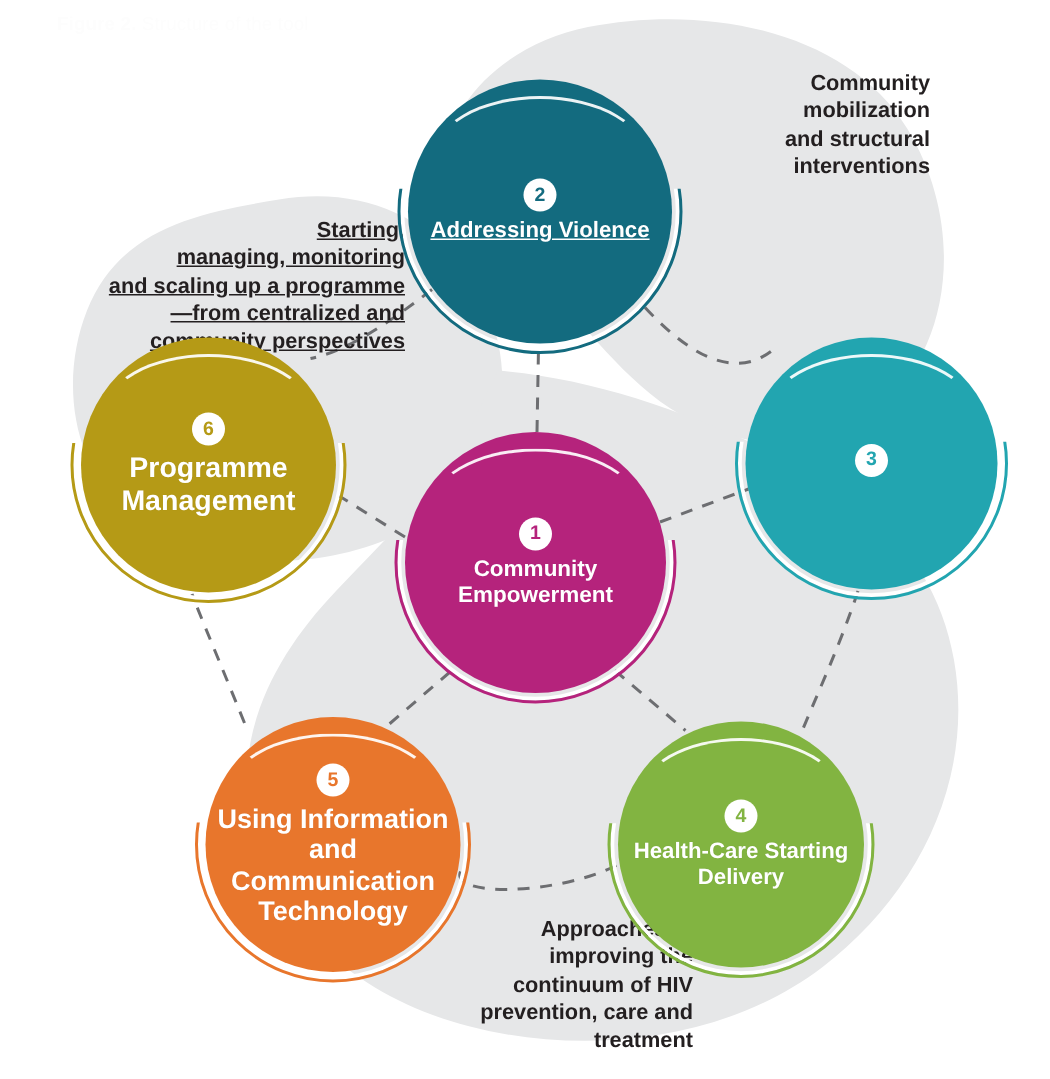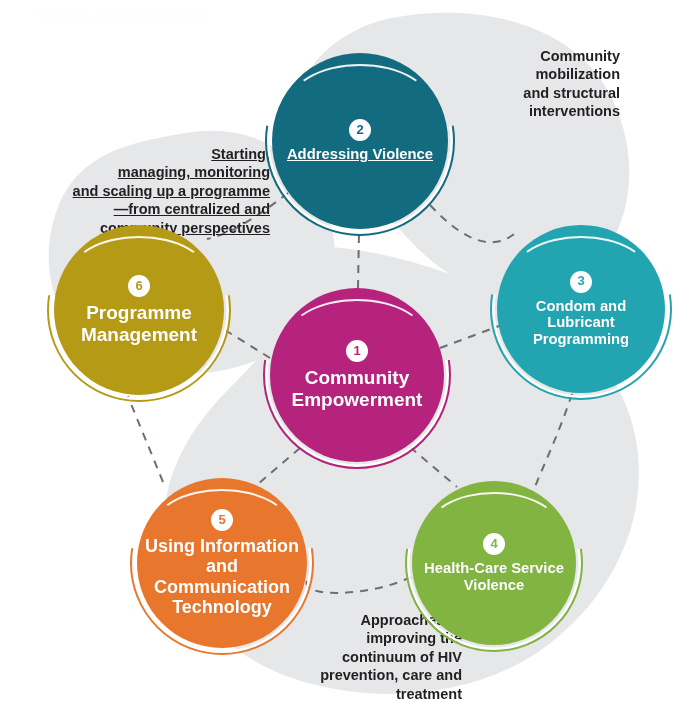--- a/index.html
+++ b/index.html
@@ -135,45 +135,43 @@
 improving the
 continuum of HIV
 prevention, care and
 treatment</span>
   </div>
 
   <div class="node" style="width: 174px; height: 174px; left: 270px; top: 288px; background: rgb(181, 35, 124);">
     <div class="ring" style="border: 2.5px solid rgb(181, 35, 124); box-shadow: rgb(255, 255, 255) 0px 0px 0px 2.5px inset; clip-path: polygon(-20% 42%, 120% 42%, 120% 130%, -20% 130%);"></div>
     <div class="gloss" style="inset: 11px 15px 78px; transform: rotate(0deg);"></div>
     <div class="badge" style="color: rgb(181, 35, 124);">1</div>
-    <div class="label" style="font-size: 19px;">Community
+    <div class="label" style="font-size: 15px;">Community
 Empowerment</div>
   </div>
 
   <div class="node" style="width: 176px; height: 176px; left: 272px; top: 53px; background: rgb(19, 107, 127);">
     <div class="ring" style="border: 2.5px solid rgb(19, 107, 127); box-shadow: rgb(255, 255, 255) 0px 0px 0px 2.5px inset; clip-path: polygon(-20% 42%, 120% 42%, 120% 130%, -20% 130%);"></div>
     <div class="gloss" style="inset: 11px 15px 79px; transform: rotate(0deg);"></div>
     <div class="badge" style="color: rgb(19, 107, 127);">2</div>
     <div class="label" style="font-size: 14.8px; text-decoration: underline;">Addressing Violence</div>
   </div>
 
   <div class="node" style="width: 168px; height: 168px; left: 497px; top: 225px; background: rgb(34, 165, 176);">
     <div class="ring" style="border: 2.5px solid rgb(34, 165, 176); box-shadow: rgb(255, 255, 255) 0px 0px 0px 2.5px inset; clip-path: polygon(-20% 42%, 120% 42%, 120% 130%, -20% 130%);"></div>
     <div class="gloss" style="inset: 11px 14px 76px; transform: rotate(0deg);"></div>
     <div class="badge" style="color: rgb(34, 165, 176);">3</div>
-    <div class="label" style="font-size: 14.8px;">Condom and Lubricant
-Programming</div>
   </div>
 
   <div class="node" style="width: 164px; height: 164px; left: 412px; top: 481px; background: rgb(130, 180, 65);">
     <div class="ring" style="border: 2.5px solid rgb(130, 180, 65); box-shadow: rgb(255, 255, 255) 0px 0px 0px 2.5px inset; clip-path: polygon(-20% 42%, 120% 42%, 120% 130%, -20% 130%);"></div>
     <div class="gloss" style="inset: 11px 14px 74px; transform: rotate(0deg);"></div>
     <div class="badge" style="color: rgb(130, 180, 65);">4</div>
     <div class="label" style="font-size: 14.8px;">Health-Care
-Service Violence</div>
+Starting Delivery</div>
   </div>
 
   <div class="node" style="width: 170px; height: 170px; left: 137px; top: 478px; background: rgb(232, 118, 44);">
     <div class="ring" style="border: 2.5px solid rgb(232, 118, 44); box-shadow: rgb(255, 255, 255) 0px 0px 0px 2.5px inset; clip-path: polygon(-20% 42%, 120% 42%, 120% 130%, -20% 130%);"></div>
     <div class="gloss" style="inset: 11px 14px 77px; transform: rotate(0deg);"></div>
     <div class="badge" style="color: rgb(232, 118, 44);">5</div>
     <div class="label" style="font-size: 18px;">Using Information
 and Communication
 Technology</div>
   </div>

